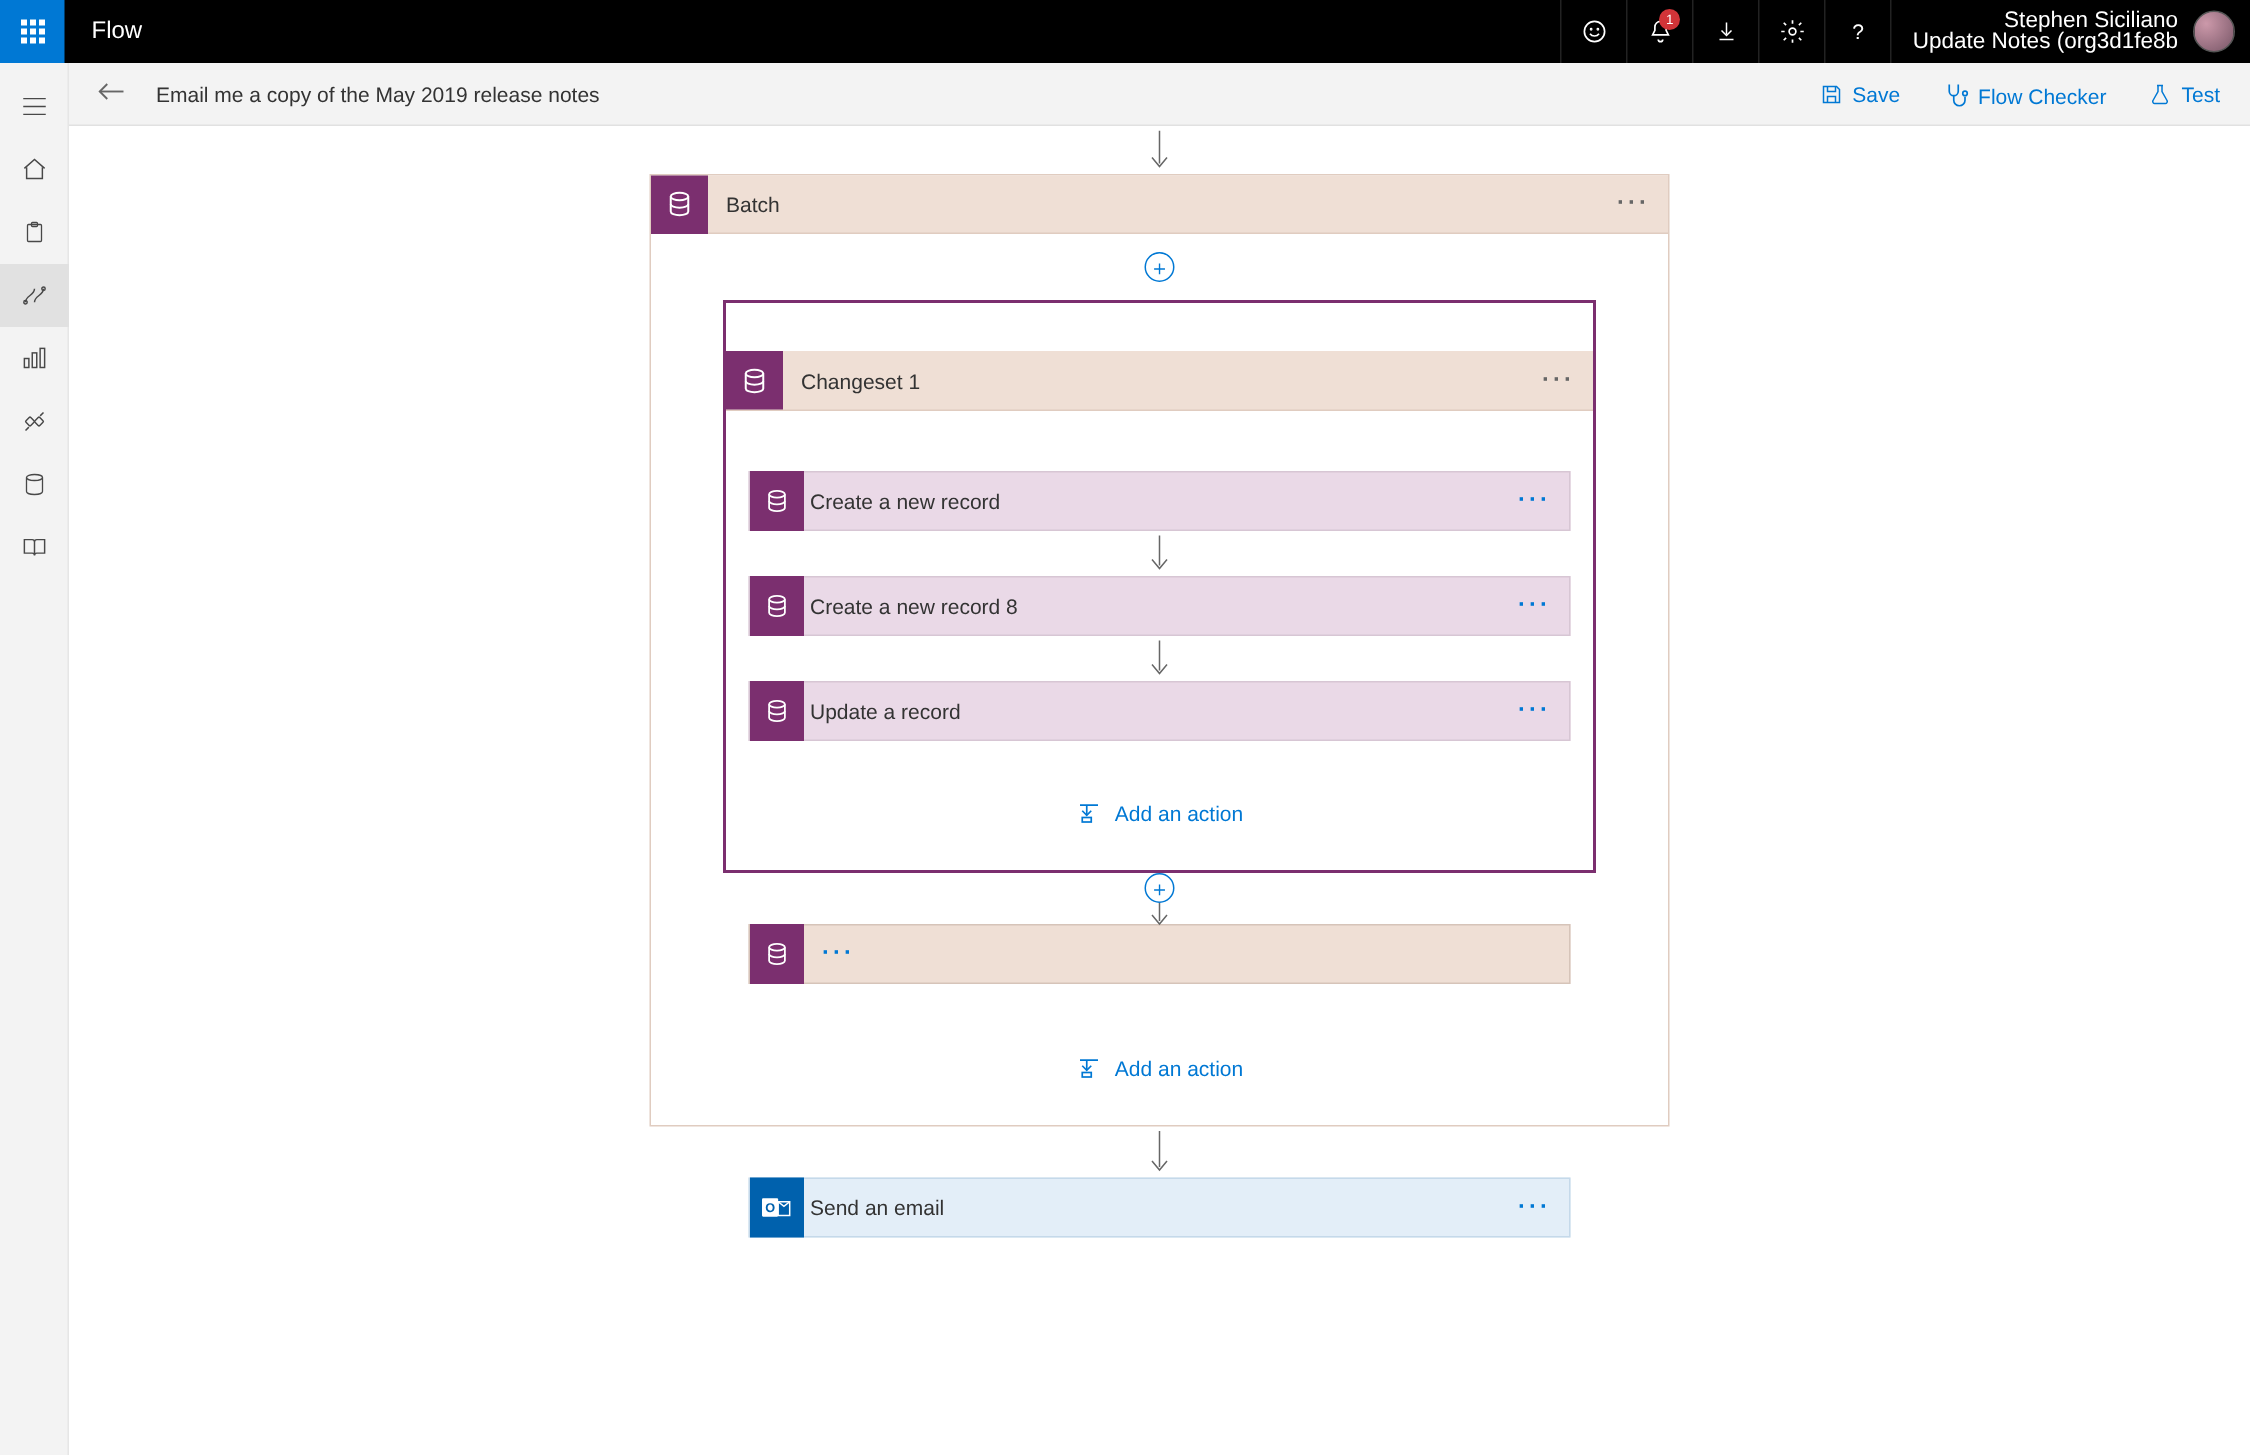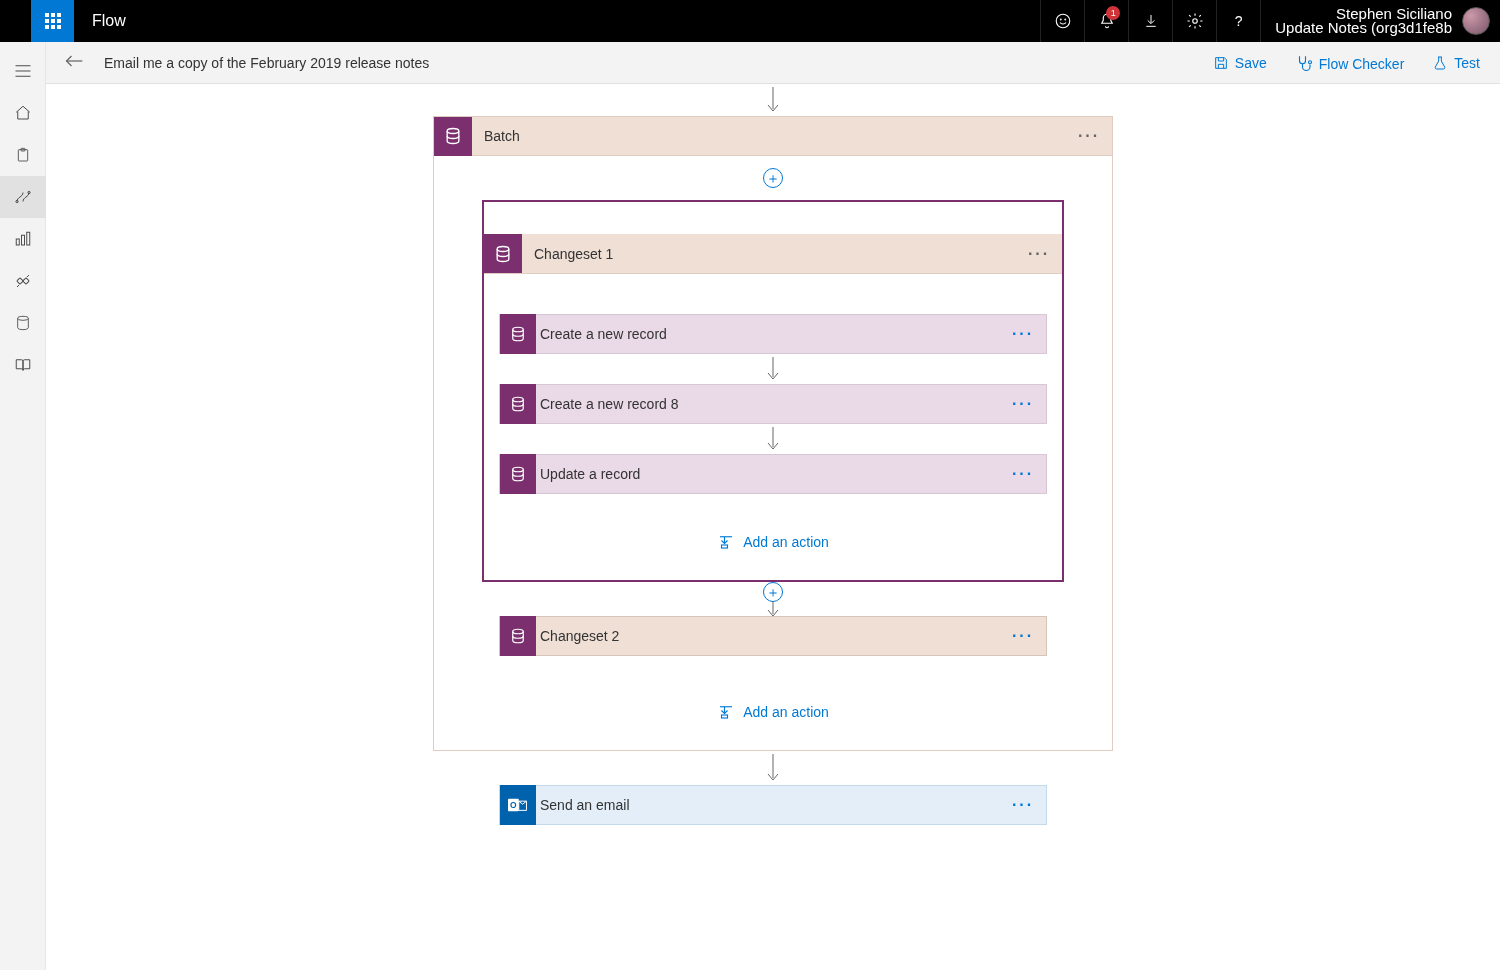--- a/index.html
+++ b/index.html
@@ -1,18 +1,18 @@
 <!DOCTYPE html>
 <html><head>
 <meta charset="utf-8">
 <style>
   * { box-sizing: border-box; margin: 0; padding: 0; }
   html, body { height: 100%; font-family: "Segoe UI", "Segoe UI Web", Arial, sans-serif; font-size: 14px; color: #333; background:#fff; overflow:hidden; }
   
-  .topbar { height:42px; background:#000; color:#fff; display:flex; align-items:stretch;padding-left:31px; }
+  .topbar { height:42px; background:#000; color:#fff; display:flex; align-items:stretch; }
   .waffle { width:43px; background:#0078d4; display:flex; align-items:center; justify-content:center; cursor:pointer; }
   .waffle-grid { width:16px; height:16px; display:grid; grid-template-columns:repeat(3,4px); grid-template-rows:repeat(3,4px); gap:2px; }
   .waffle-grid span { background:#fff; width:4px; height:4px; }
   .brand { display:flex; align-items:center; padding:0 18px; font-size:16px; }
   .topbar-spacer { flex:1; }
   .topbar-btn { width:44px; display:flex; align-items:center; justify-content:center; border-left:1px solid #222; cursor:pointer; position:relative; }
   .topbar-btn svg { fill:none; stroke:#fff; stroke-width:1.5; }
   .badge { position:absolute; top:6px; right:8px; width:14px; height:14px; background:#d13438; border-radius:50%; color:#fff; font-size:9px; display:flex; align-items:center; justify-content:center; line-height:1; }
   .me { display:flex; align-items:center; padding:0 10px 0 14px; border-left:1px solid #222; gap:10px; }
   .me-text { text-align:right; font-size:15px; line-height:14px; }
@@ -177,21 +177,21 @@
   </div>
 </div>
 
 <div class="cmdbar">
   <div class="back">
     <svg width="20" height="14" viewBox="0 0 24 16" stroke="#666" fill="none" stroke-width="1.5">
         <path d="M22 8H3"></path>
         <path d="M9 2L3 8l6 6"></path>
       </svg>
   </div>
-  <div class="title">Email me a copy of the February 2019 release notes</div>
+  <div class="title">Email me a copy of the May 2019 release notes</div>
   <div class="cmdbar-spacer"></div>
   <div class="cmd-btn">
     <svg width="16" height="16" viewBox="0 0 24 24">
         <path d="M4 4h13l3 3v13H4z"></path>
         <path d="M8 4v5h8V4M8 20v-6h8v6"></path>
       </svg>
     <span>Save</span>
   </div>
   <div class="cmd-btn">
     <svg width="18" height="18" viewBox="0 0 24 24">
@@ -320,21 +320,20 @@
         </div>
 
         <div class="changeset2">
           <div class="scope-icon">
             <svg width="18" height="18" viewBox="0 0 24 24" stroke="#fff" fill="none" stroke-width="1.6">
                 <ellipse cx="12" cy="6" rx="7" ry="3"></ellipse>
                 <path d="M5 6v12c0 1.7 3.1 3 7 3s7-1.3 7-3V6"></path>
                 <path d="M5 12c0 1.7 3.1 3 7 3s7-1.3 7-3"></path>
               </svg>
           </div>
-          <div class="action-title">Changeset 2</div>
           <div class="dots" style="color:#0078d4;">···</div>
         </div>
 
         <div class="addaction" style="margin-top:48px;">
           <svg width="18" height="16" viewBox="0 0 24 20">
               <path d="M4 3h16"></path>
               <path d="M10 3v8"></path>
               <path d="M6 8l4 4 4-4"></path>
               <rect x="6" y="14" width="8" height="4"></rect>
             </svg>

